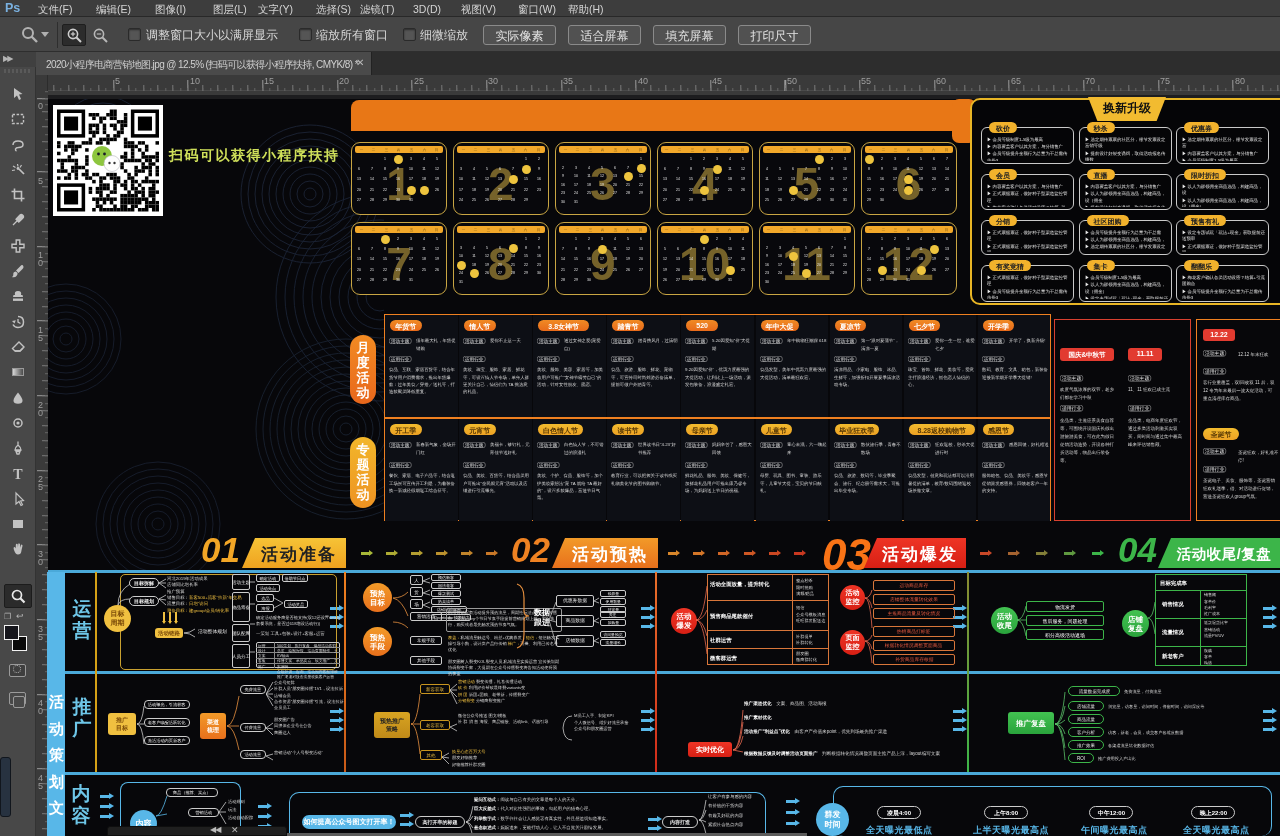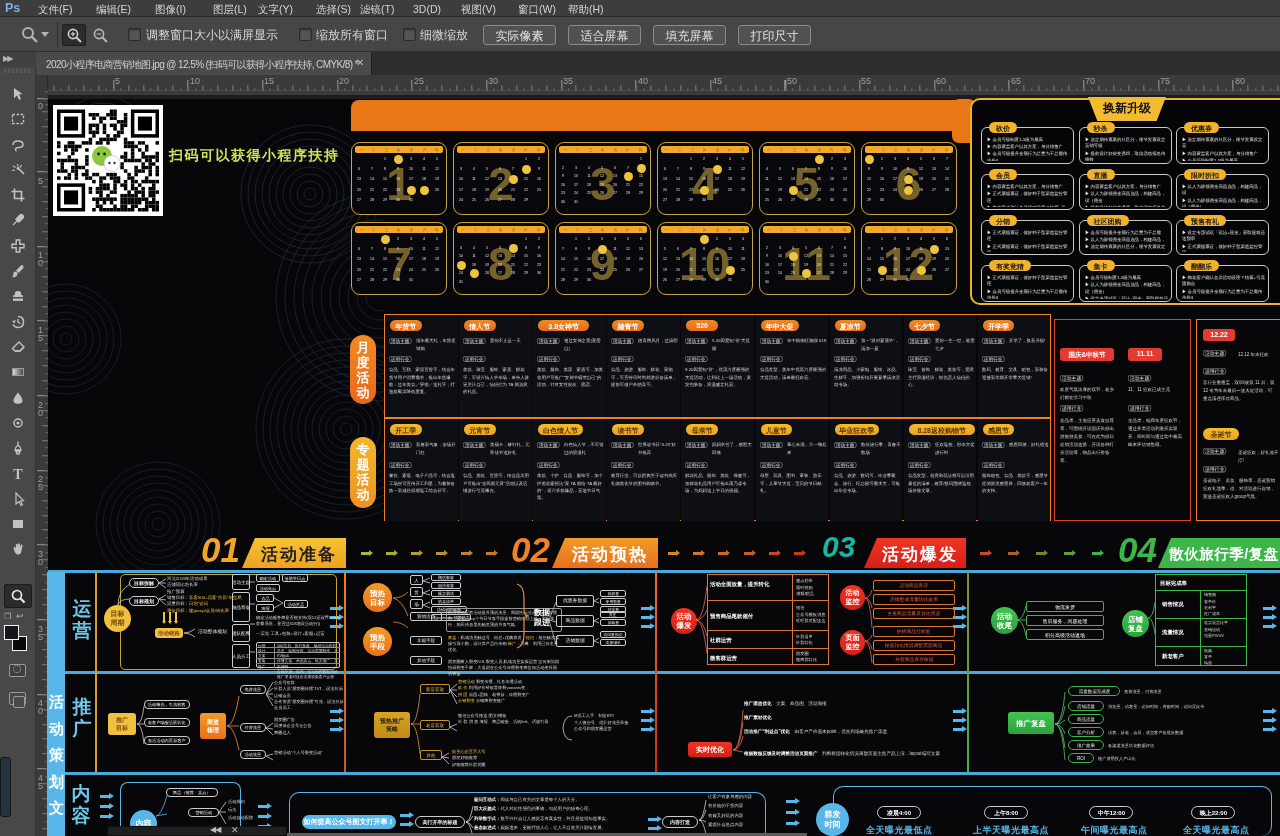--- a/index.html
+++ b/index.html
@@ -1510,36 +1510,36 @@
 <div style="position:absolute;left:693px;top:552px;width:8px;height:2.6px;background:#d47628;"></div>
 <div style="position:absolute;left:701px;top:550px;width:0;height:0;border-top:3.4px solid transparent;border-bottom:3.4px solid transparent;border-left:4.5px solid #d47628;"></div>
 <div style="position:absolute;left:718px;top:552px;width:8px;height:2.6px;background:#d16626;"></div>
 <div style="position:absolute;left:726px;top:550px;width:0;height:0;border-top:3.4px solid transparent;border-bottom:3.4px solid transparent;border-left:4.5px solid #d16626;"></div>
 <div style="position:absolute;left:744px;top:552px;width:8px;height:2.6px;background:#ce5724;"></div>
 <div style="position:absolute;left:752px;top:550px;width:0;height:0;border-top:3.4px solid transparent;border-bottom:3.4px solid transparent;border-left:4.5px solid #ce5724;"></div>
 <div style="position:absolute;left:769px;top:552px;width:8px;height:2.6px;background:#cb4722;"></div>
 <div style="position:absolute;left:777px;top:550px;width:0;height:0;border-top:3.4px solid transparent;border-bottom:3.4px solid transparent;border-left:4.5px solid #cb4722;"></div>
 <div style="position:absolute;left:794px;top:552px;width:8px;height:2.6px;background:#c83820;"></div>
 <div style="position:absolute;left:802px;top:550px;width:0;height:0;border-top:3.4px solid transparent;border-bottom:3.4px solid transparent;border-left:4.5px solid #c83820;"></div>
-<div style="position:absolute;left:822px;top:530px;font-size:30px;font-weight:900;font-style:italic;color:#14b8a6;">03</div>
+<div style="position:absolute;left:822px;top:530px;font-size:44px;font-weight:900;font-style:italic;color:#f97316;">03</div>
 <div style="position:absolute;left:864px;top:538px;width:102px;height:30px;background:linear-gradient(180deg,#ee3425,#d71f14);clip-path:polygon(13px 0,100% 0,100% 100%,0 100%);"></div>
 <div style="position:absolute;left:874px;top:543px;width:92px;text-align:center;font-size:17px;font-weight:bold;color:#fff;letter-spacing:2px;white-space:nowrap;">活动爆发</div>
 <div style="position:absolute;left:980px;top:552px;width:8px;height:2.6px;background:#c84828;"></div>
 <div style="position:absolute;left:988px;top:550px;width:0;height:0;border-top:3.4px solid transparent;border-bottom:3.4px solid transparent;border-left:4.5px solid #c84828;"></div>
 <div style="position:absolute;left:1008px;top:552px;width:8px;height:2.6px;background:#a56330;"></div>
 <div style="position:absolute;left:1016px;top:550px;width:0;height:0;border-top:3.4px solid transparent;border-bottom:3.4px solid transparent;border-left:4.5px solid #a56330;"></div>
 <div style="position:absolute;left:1036px;top:552px;width:8px;height:2.6px;background:#827e38;"></div>
 <div style="position:absolute;left:1044px;top:550px;width:0;height:0;border-top:3.4px solid transparent;border-bottom:3.4px solid transparent;border-left:4.5px solid #827e38;"></div>
 <div style="position:absolute;left:1064px;top:552px;width:8px;height:2.6px;background:#5f9940;"></div>
 <div style="position:absolute;left:1072px;top:550px;width:0;height:0;border-top:3.4px solid transparent;border-bottom:3.4px solid transparent;border-left:4.5px solid #5f9940;"></div>
 <div style="position:absolute;left:1092px;top:552px;width:8px;height:2.6px;background:#3cb549;"></div>
 <div style="position:absolute;left:1100px;top:550px;width:0;height:0;border-top:3.4px solid transparent;border-bottom:3.4px solid transparent;border-left:4.5px solid #3cb549;"></div>
 <div style="position:absolute;left:1118px;top:530px;font-size:35px;font-weight:900;font-style:italic;color:#3cb549;">04</div>
 <div style="position:absolute;left:1158px;top:538px;width:122px;height:30px;background:#3cb549;clip-path:polygon(13px 0,100% 0,100% 100%,0 100%);"></div>
-<div style="position:absolute;left:1168px;top:545px;width:112px;text-align:center;font-size:14.5px;font-weight:bold;color:#fff;letter-spacing:0.5px;white-space:nowrap;">散伙旅行季/复盘</div>
+<div style="position:absolute;left:1168px;top:545px;width:112px;text-align:center;font-size:14.5px;font-weight:bold;color:#fff;letter-spacing:0.5px;white-space:nowrap;">活动收尾/复盘</div>
 <div style="position:absolute;left:48px;top:570px;width:1232px;height:266px;background:#07070a;"></div>
 <div style="position:absolute;left:48px;top:570px;width:1232px;height:2.5px;background:#4aa9d9;"></div>
 <div style="position:absolute;left:48px;top:671px;width:1232px;height:3px;background:#4aa9d9;"></div>
 <div style="position:absolute;left:48px;top:772px;width:1232px;height:3px;background:#4aa9d9;"></div>
 <div style="position:absolute;left:95px;top:572px;width:2px;height:200px;background:#d4a017;"></div>
 <div style="position:absolute;left:344px;top:572px;width:2px;height:200px;background:linear-gradient(180deg,#ef8020,#c85a18);"></div>
 <div style="position:absolute;left:655px;top:572px;width:2px;height:200px;background:linear-gradient(180deg,#e8702a,#d02a1a);"></div>
 <div style="position:absolute;left:967px;top:572px;width:2px;height:200px;background:linear-gradient(180deg,#8a8a30,#3cb549);"></div>
 <div style="position:absolute;left:47px;top:572px;width:18px;height:264px;background:#58b7e8;"></div>
 <div style="position:absolute;left:49px;top:689px;width:15px;font-size:15px;line-height:26.5px;font-weight:bold;color:#fff;text-align:center;">活<br>动<br>策<br>划<br>文</div>

